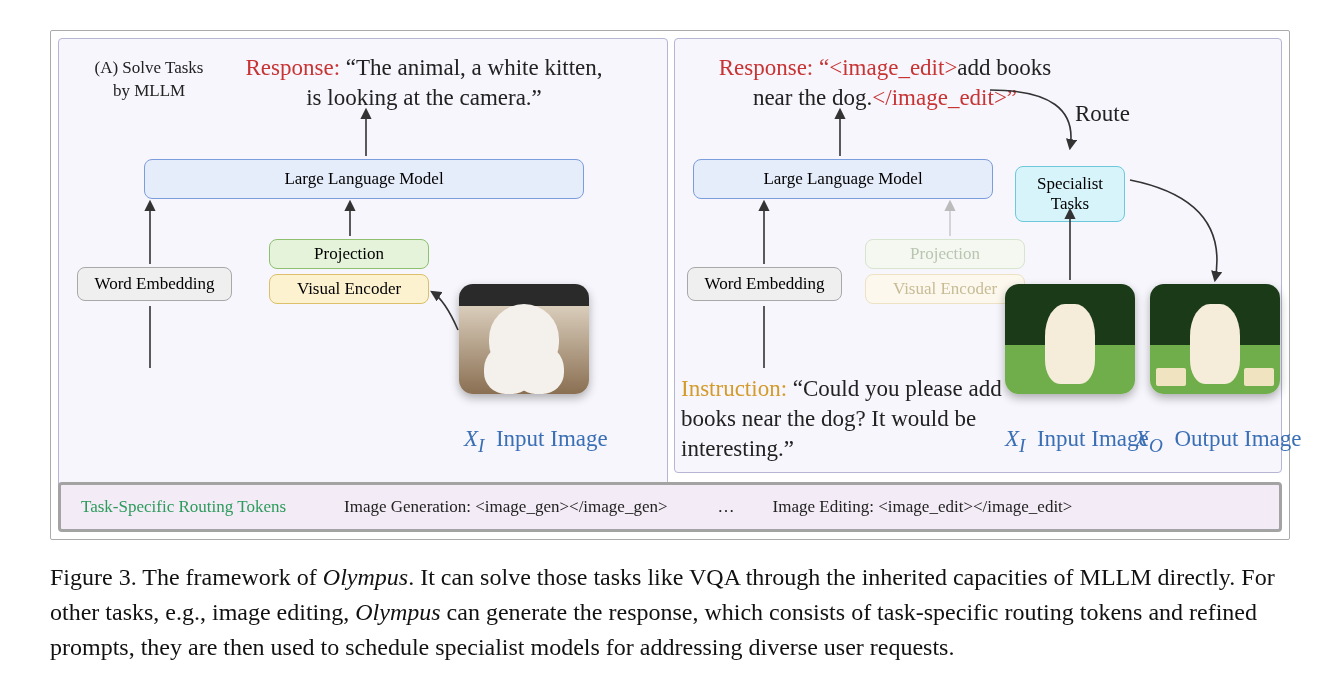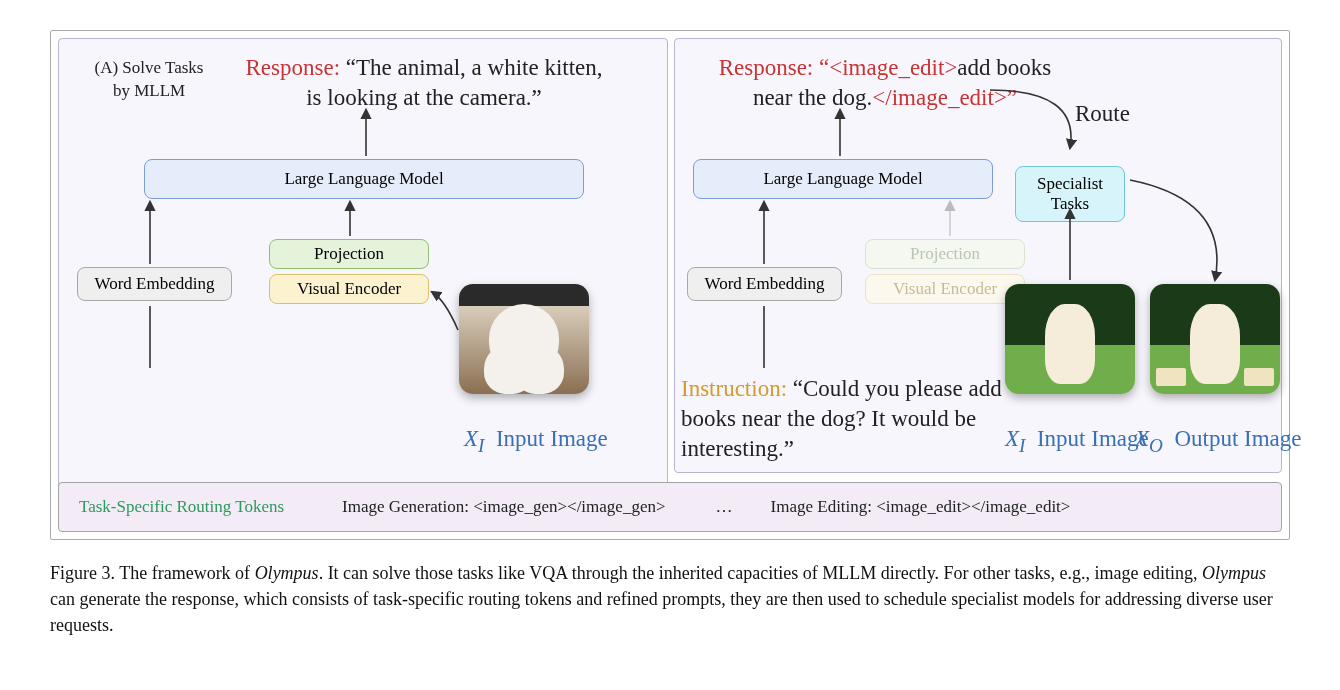--- a/index.html
+++ b/index.html
@@ -37,21 +37,21 @@
     width: 608px; height: 435px;
     background: #f6f6fc;
     border: 1px solid #b6b6d4;
     border-radius: 4px;
   }
   .footer {
     position: absolute;
     left: 8px; top: 452px;
     width: 1224px; height: 50px;
     background: #f3ebf6;
-    border: 1px solid #a3a3a3;
+    border: 3px solid #a3a3a3;
     border-radius: 4px;
     display: flex;
     align-items: center;
     padding: 0 20px;
     font-family: "Comic Sans MS", "Segoe Script", cursive;
     font-size: 17px;
   }
   .footer .routing-label { color: #2b9b5b; font-weight: 500; margin-right: 40px;}
   .footer .routing-item { color: #222; margin-left: 18px; margin-right: 30px; }
   .footer .dots { color: #222; margin: 0 20px; }
@@ -111,21 +111,21 @@
   .imgph.dogbook { background: linear-gradient(180deg,#1a3a18 0%, #1a3a18 55%, #6fae4a 55%, #6fae4a 100%); }
   .imgph.dogbook::after{ content:""; position:absolute; left:40px; top:20px; width:50px; height:80px; background:#f5ecd9; border-radius:40% 40% 30% 30%;}
   .imgph.dogbook::before{ content:""; position:absolute; left:6px; bottom:8px; width:30px; height:18px; background:#f0e4c0; border-radius:2px; box-shadow: 88px 0 0 #f0e4c0;}
 
   
   .caption {
     position: absolute;
     left: 50px; top: 560px;
     width: 1240px;
     font-family: 'Times New Roman', Times, serif;
-    font-size: 18px;
+    font-size: 24px;
     line-height: 1.45;
     color: #111;
   }
   .caption .it { font-style: italic; }
 
   
   svg.arrows {
     position: absolute; left:0; top:0; width:1240px; height:510px; pointer-events:none;
   }
 

